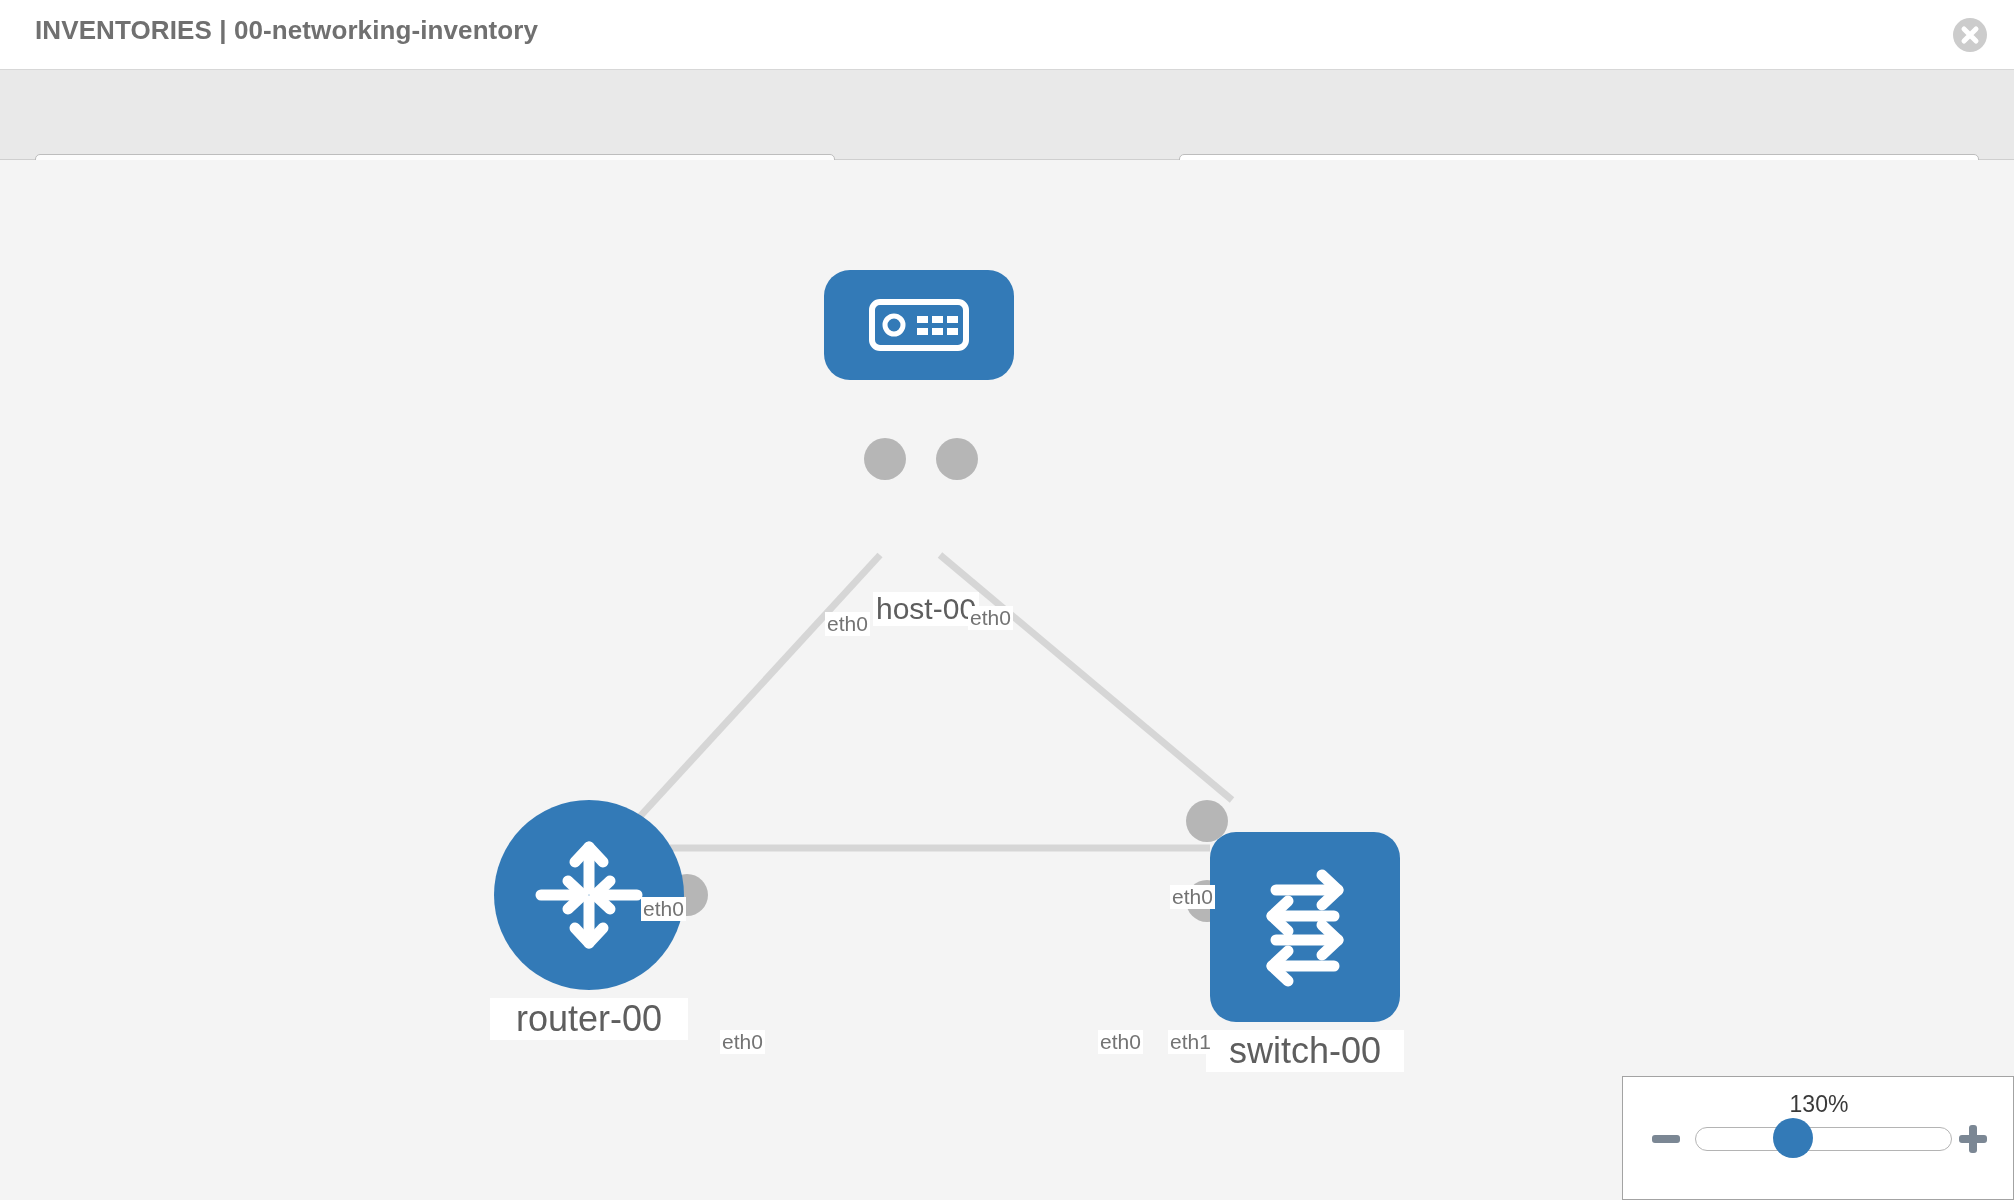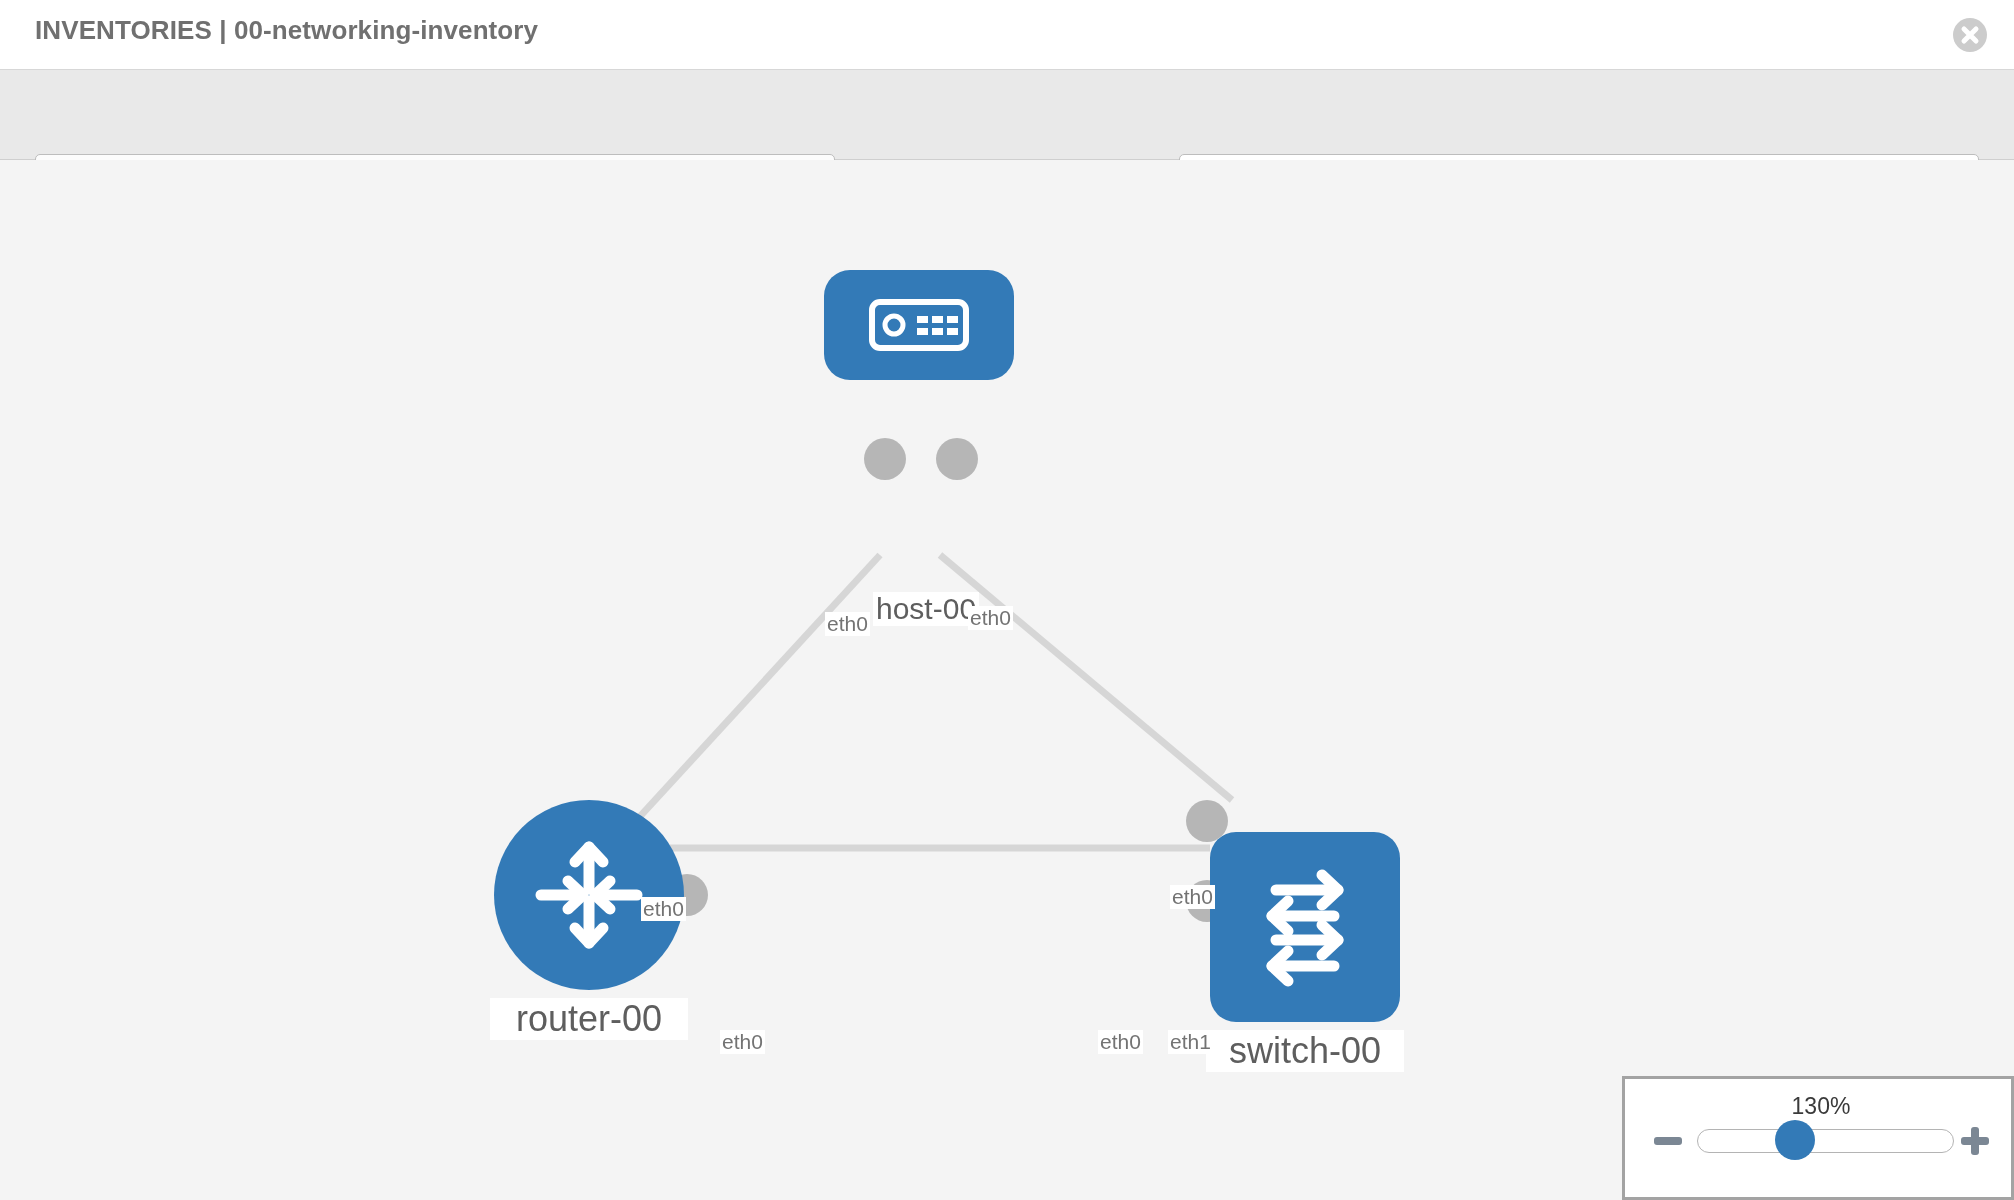--- a/index.html
+++ b/index.html
@@ -157,21 +157,21 @@
     padding: 0 2px;
     line-height: 1.15;
   }
 
   
   .zoom-widget {
     position: absolute;
     left: 1622px; top: 1076px;
     width: 392px; height: 124px;
     background: #ffffff;
-    border: 3px solid #a3a3a3;
+    border: 1px solid #a3a3a3;
   }
   .zoom-value {
     position: absolute;
     left: 0; top: 14px;
     width: 392px;
     text-align: center;
     font-size: 23px;
     color: #3a3a3a;
   }
   .zoom-minus, .zoom-plus {

